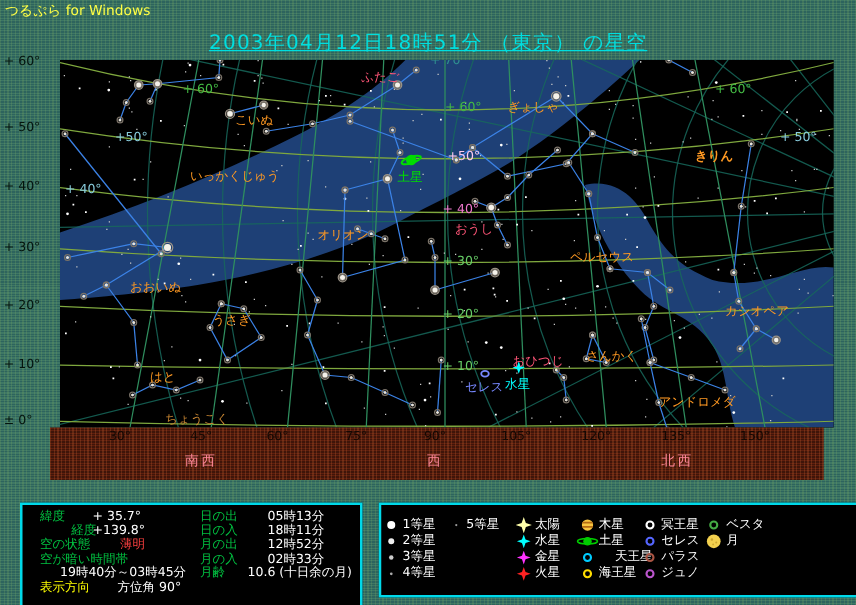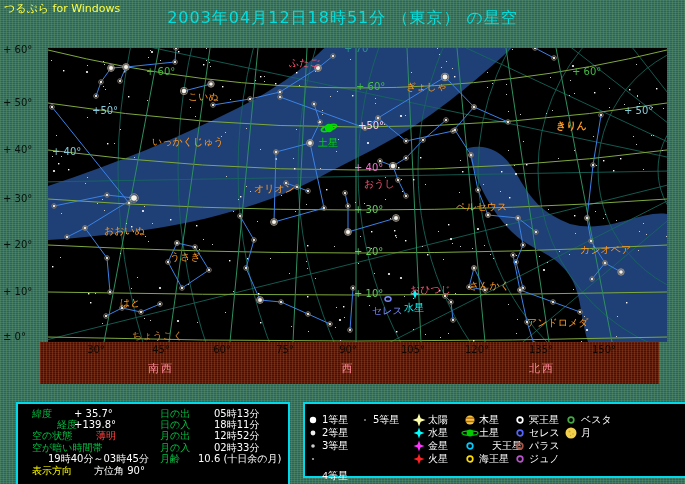--- a/index.html
+++ b/index.html
@@ -7,21 +7,21 @@
   body{
     position:relative;
     font-family:"DejaVu Sans",sans-serif;
     background-color:#3e7765;
     background-image:
       repeating-linear-gradient(90deg,rgba(130,175,95,.22) 0 1px,transparent 1px 3px),
       repeating-linear-gradient(0deg,rgba(10,60,78,.32) 0 1px,transparent 1px 2px);
   }
   .pos{position:absolute;white-space:nowrap;line-height:1;}
   #app-name{left:4px;top:3px;font-size:11px;color:#ffff44;}
-  #window-title{left:0;right:0;top:10px;text-align:center;font-size:16px;color:#00dfdf;letter-spacing:1px;}
+  #window-title{left:0;right:0;top:26px;text-align:center;font-size:16px;color:#00dfdf;letter-spacing:1px;text-decoration:underline;}
   #alt-axis span{position:absolute;left:3px;font-size:10px;color:#05140d;}
   #sky{position:absolute;left:48px;top:48px;width:619px;height:294px;background:#000;}
   #sky svg{position:absolute;left:0;top:0;}
   #sky-labels{position:absolute;left:0;top:0;width:619px;height:294px;overflow:hidden;pointer-events:none;}
   #sky-labels span{position:absolute;font-size:10px;line-height:1;white-space:nowrap;}
   #ground{
     position:absolute;left:40px;top:342px;width:619px;height:42px;
     background-color:#5e1f0e;
     background-image:
       repeating-linear-gradient(90deg,rgba(195,95,45,.28) 0 1px,transparent 1px 3px),
@@ -766,21 +766,21 @@
       <circle cx="9" cy="8" r="2.4" fill="#eeeeee"></circle>
     </svg>
     <span class="leg-label" style="left: 17px; top: 24px;">2等星</span>
     <svg width="18" height="16" style="left: -1px; top: 34px;">
       <circle cx="9" cy="8" r="1.8" fill="#cccccc"></circle>
     </svg>
     <span class="leg-label" style="left: 17px; top: 37px;">3等星</span>
     <svg width="18" height="16" style="left: -1px; top: 47px;">
       <circle cx="9" cy="8" r="1.1" fill="#aaaaaa"></circle>
     </svg>
-    <span class="leg-label" style="left: 17px; top: 68px; font-family: Liberation Mono, monospace;">4等星</span>
+    <span class="leg-label" style="left: 17px; top: 50px;">4等星</span>
     <svg width="18" height="16" style="left: 51px; top: 8px;">
       <circle cx="9" cy="8" r="0.9" fill="#999999"></circle>
     </svg>
     <span class="leg-label" style="left: 68px; top: 11px;">5等星</span>
     <svg width="18" height="16" style="left: 105px; top: 8px;">
       <path d="M 9 1.5 L 10.69 6.3100000000000005 L 15.5 8 L 10.69 9.69 L 9 14.5 L 7.3100000000000005 9.69 L 2.5 8 L 7.3100000000000005 6.3100000000000005 Z" fill="#ffffaa"></path>
     </svg>
     <span class="leg-label" style="left: 123px; top: 11px;">太陽</span>
     <svg width="18" height="16" style="left: 105px; top: 21px;">
       <path d="M 9 2.5 L 10.43 6.57 L 14.5 8 L 10.43 9.43 L 9 13.5 L 7.57 9.43 L 3.5 8 L 7.57 6.57 Z" fill="#00ffff"></path>

